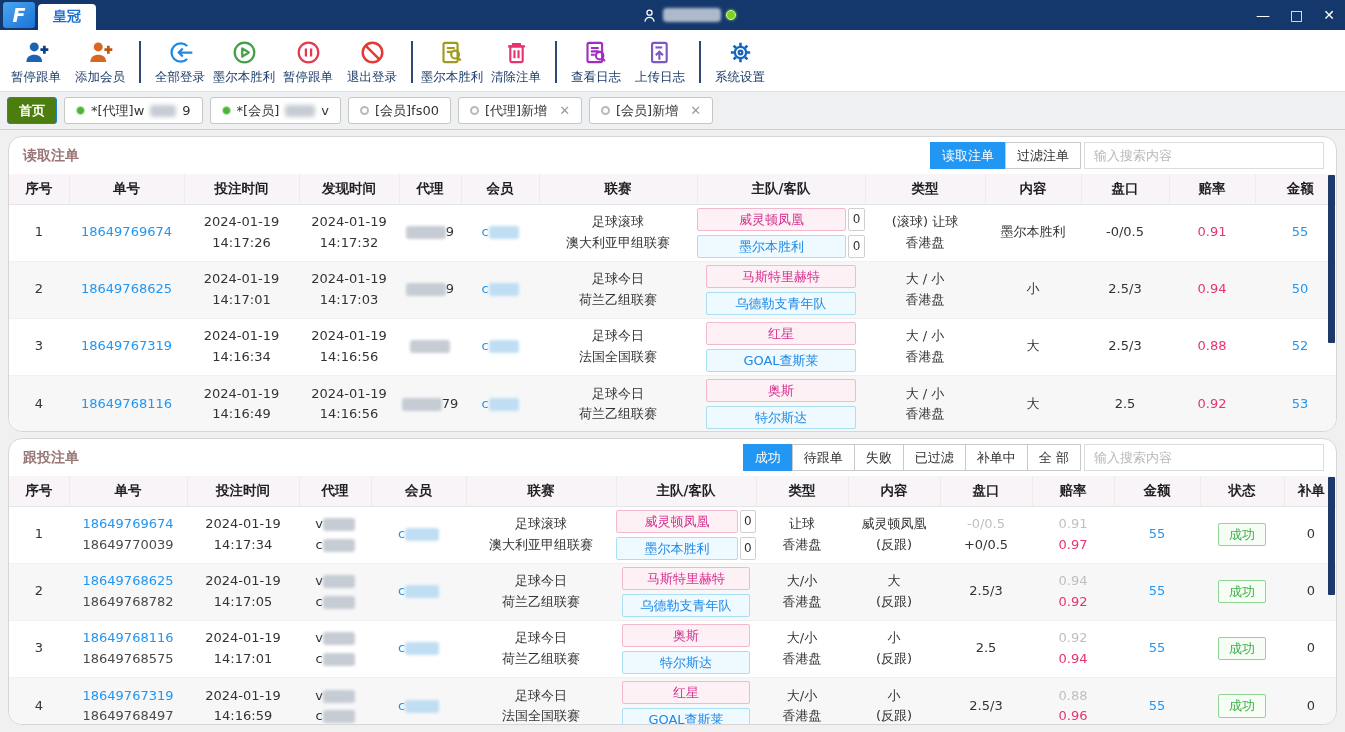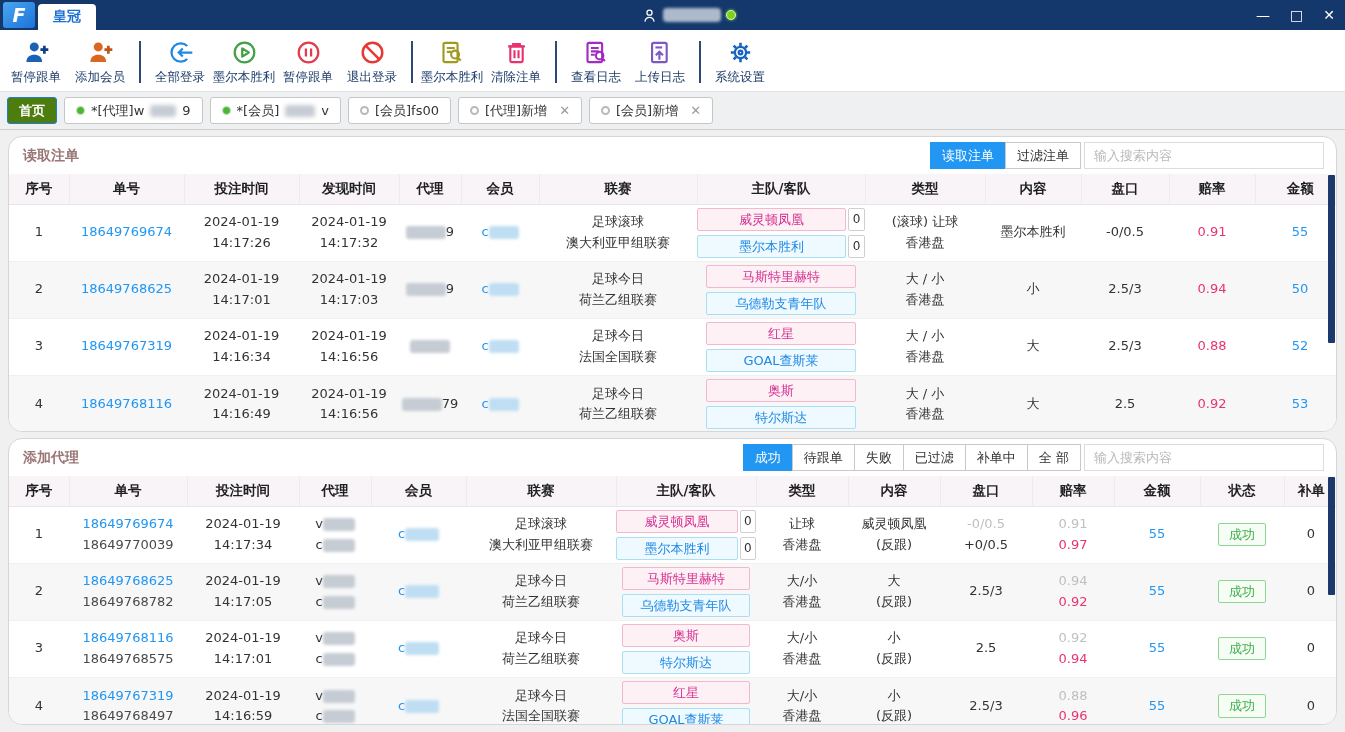--- a/index.html
+++ b/index.html
@@ -368,21 +368,21 @@
           <td><span class="pink">0.92</span></td>
           <td><span class="blue">53</span></td>
         </tr>
       </tbody>
   </table>
   <div class="vthumb" style="top:38px; height:168px;"></div>
 </div>
 
 <div class="panel" id="follow-panel">
   <div class="panel-head">
-    <span class="panel-title">添加代理</span>
+    <span class="panel-title">跟投注单</span>
     <div class="head-right">
       <div class="pill active">成功</div>
       <div class="pill">待跟单</div>
       <div class="pill">失败</div>
       <div class="pill">已过滤</div>
       <div class="pill">补单中</div>
       <div class="pill">全 部</div>
       <input class="search" placeholder="输入搜索内容" style="">
     </div>
   </div>

